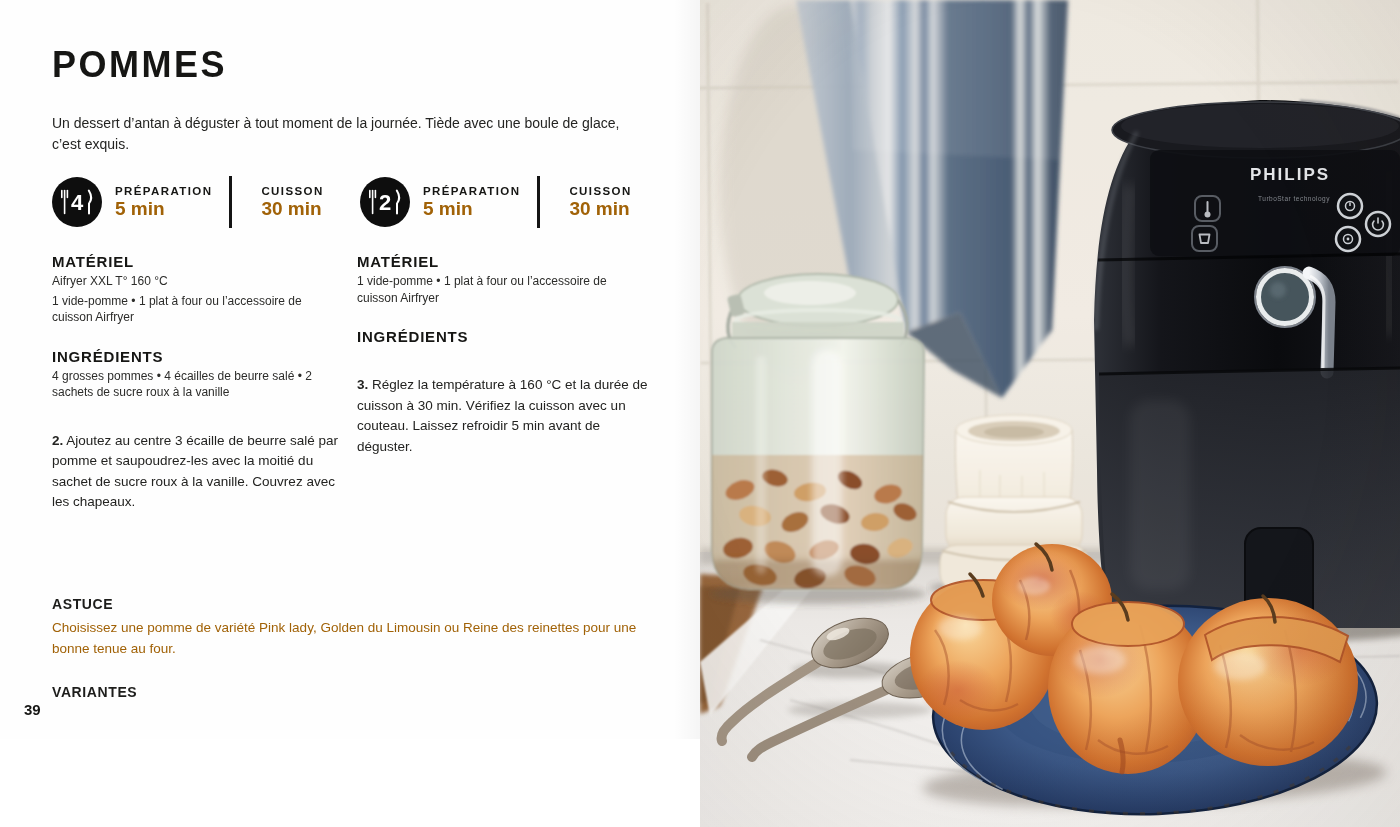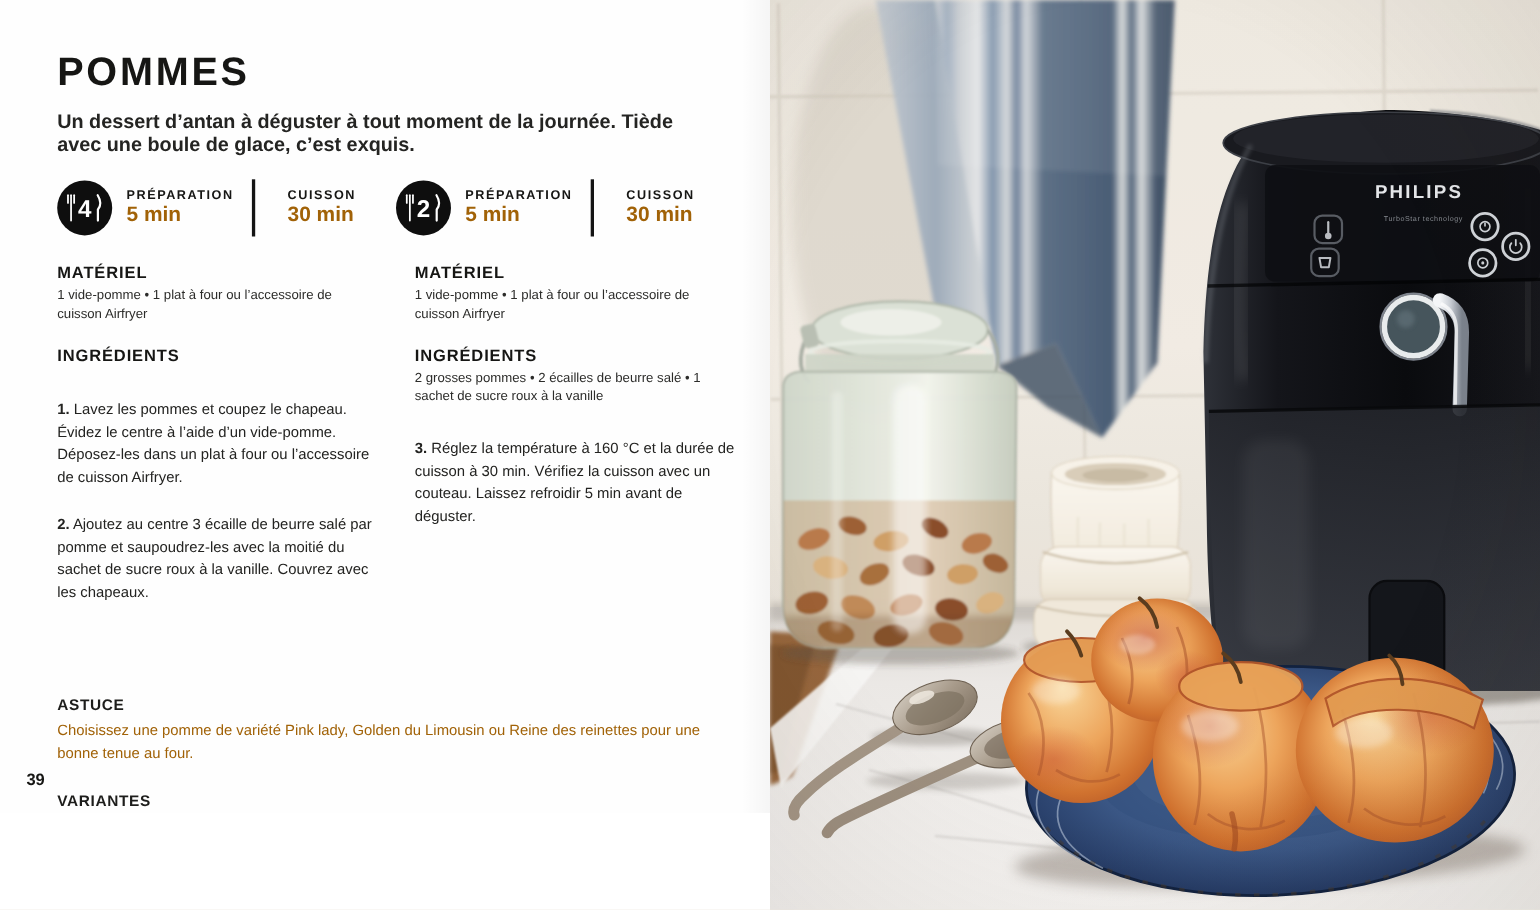--- a/index.html
+++ b/index.html
@@ -8,32 +8,32 @@
     background:#ffffff;color:#1d1d1b;
     font-family:"Liberation Sans","DejaVu Sans",sans-serif;
     -webkit-font-smoothing:antialiased;
   }
   .left-page{position:absolute;left:0;top:0;width:700px;height:739px;background:#fefefe;}
   .left-page::after{content:"";position:absolute;right:0;top:0;width:26px;height:100%;
     background:linear-gradient(to right,rgba(0,0,0,0),rgba(0,0,0,.035));pointer-events:none;}
   .content{padding:44px 40px 0 52px;}
 
   .title{font-size:36px;line-height:41px;font-weight:800;letter-spacing:2.5px;color:#161614;}
-  .intro{margin-top:15px;max-width:585px;font-size:18px;line-height:21px;font-weight:700;color:#242422;}
+  .intro{margin-top:28px;max-width:585px;font-size:14px;line-height:21px;font-weight:400;color:#242422;}
 
   .timing-row{display:grid;grid-template-columns:308px auto;margin-top:21px;align-items:center;}
   .timing-group{display:flex;align-items:center;}
   .badge{width:50px;height:50px;border-radius:50%;background:#0e0e0e;flex:0 0 auto;position:relative;}
   .badge svg{position:absolute;left:0;top:0;}
   .t-cell{margin-left:13px;}
   .t-label{font-size:11.5px;font-weight:800;letter-spacing:1.4px;color:#161614;}
   .t-value{font-size:19px;font-weight:800;margin-top:1px;color:#a16207;}
   .t-div{width:3px;height:52px;background:#141414;margin:0 16px 0 17px;}
 
-  .cols{display:grid;grid-template-columns:293px 292px;column-gap:32px;margin-top:25px;}
+  .cols{display:grid;grid-template-columns:293px 292px;column-gap:12px;margin-top:25px;}
   h3{margin:0;font-size:15px;font-weight:800;letter-spacing:.8px;color:#161614;}
   .sec{margin-top:22px;}
   .small{margin:3px 0 0 0;font-size:12px;line-height:16.5px;color:#2c2c2a;}
   .steps{margin-top:30px;}
   .step{margin:0 0 23px 0;font-size:13.5px;line-height:20.5px;color:#232321;}
   .step-num{font-weight:800;}
 
   .astuce{margin-top:60px;}
   .note-h{font-size:14px;font-weight:800;letter-spacing:.6px;}
   .note-p{margin:5px 0 0 0;max-width:585px;font-size:13.5px;line-height:21px;color:#a16207;}
@@ -101,35 +101,35 @@
         <div class="t-cell">
           <div class="t-label">CUISSON</div>
           <div class="t-value">30 min</div>
         </div>
       </div>
     </div>
 
     <div class="cols">
       <div class="col">
         <h3>MATÉRIEL</h3>
+        <p class="small">Aifryer XXL T° 160 °C</p>
         <p class="small">1 vide-pomme • 1 plat à four ou l’accessoire de cuisson Airfryer</p>
         <div class="sec">
           <h3>INGRÉDIENTS</h3>
+          <p class="small">4 grosses pommes • 4 écailles de beurre salé • 2 sachets de sucre roux à la vanille</p>
         </div>
         <div class="steps">
-          <p class="step"><span class="step-num">1.</span> <span>Lavez les pommes et coupez le chapeau. Évidez le centre à l’aide d’un vide-pomme. Déposez-les dans un plat à four ou l’accessoire de cuisson Airfryer.</span></p>
           <p class="step"><span class="step-num">2.</span> <span>Ajoutez au centre 3 écaille de beurre salé par pomme et saupoudrez-les avec la moitié du sachet de sucre roux à la vanille. Couvrez avec les chapeaux.</span></p>
         </div>
       </div>
       <div class="col">
         <h3>MATÉRIEL</h3>
         <p class="small">1 vide-pomme • 1 plat à four ou l’accessoire de cuisson Airfryer</p>
         <div class="sec">
           <h3>INGRÉDIENTS</h3>
-          <p class="small">2 grosses pommes • 2 écailles de beurre salé • 1 sachet de sucre roux à la vanille</p>
         </div>
         <div class="steps">
           <p class="step"><span class="step-num">3.</span> <span>Réglez la température à 160 °C et la durée de cuisson à 30 min. Vérifiez la cuisson avec un couteau. Laissez refroidir 5 min avant de déguster.</span></p>
         </div>
       </div>
     </div>
 
     <div class="astuce">
       <div class="note-h">ASTUCE</div>
       <p class="note-p">Choisissez une pomme de variété Pink lady, Golden du Limousin ou Reine des reinettes pour une bonne tenue au four.</p>

